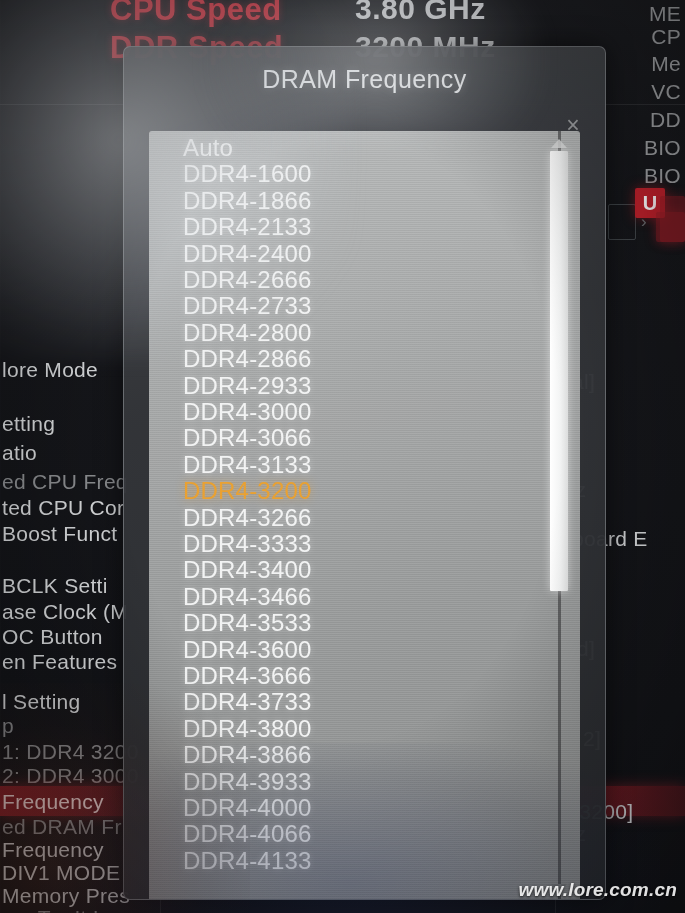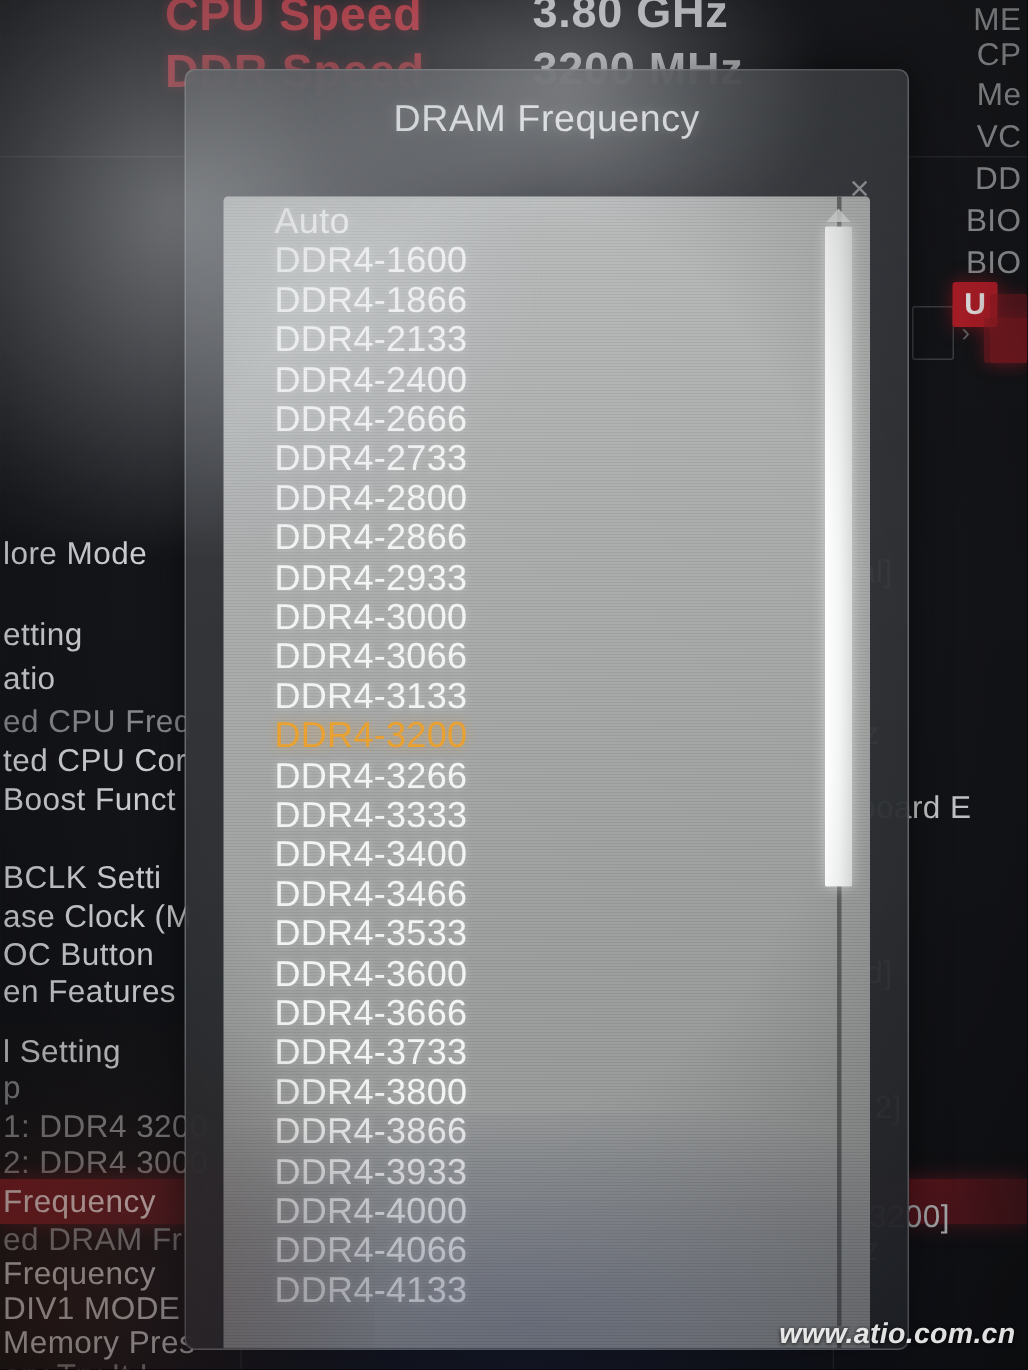--- a/index.html
+++ b/index.html
@@ -412,14 +412,14 @@
       </div>
     </div>
   </div>
 
   <div class="glare glare-main"></div>
   <div class="glare glare-top"></div>
   <div class="warm-glow"></div>
   <div class="blue-glow"></div>
   <div class="vignette"></div>
 
-  <div class="watermark">www.atio.com.cn</div>
+  <div class="watermark">www.lore.com.cn</div>
 </div>
 
 </body></html>

